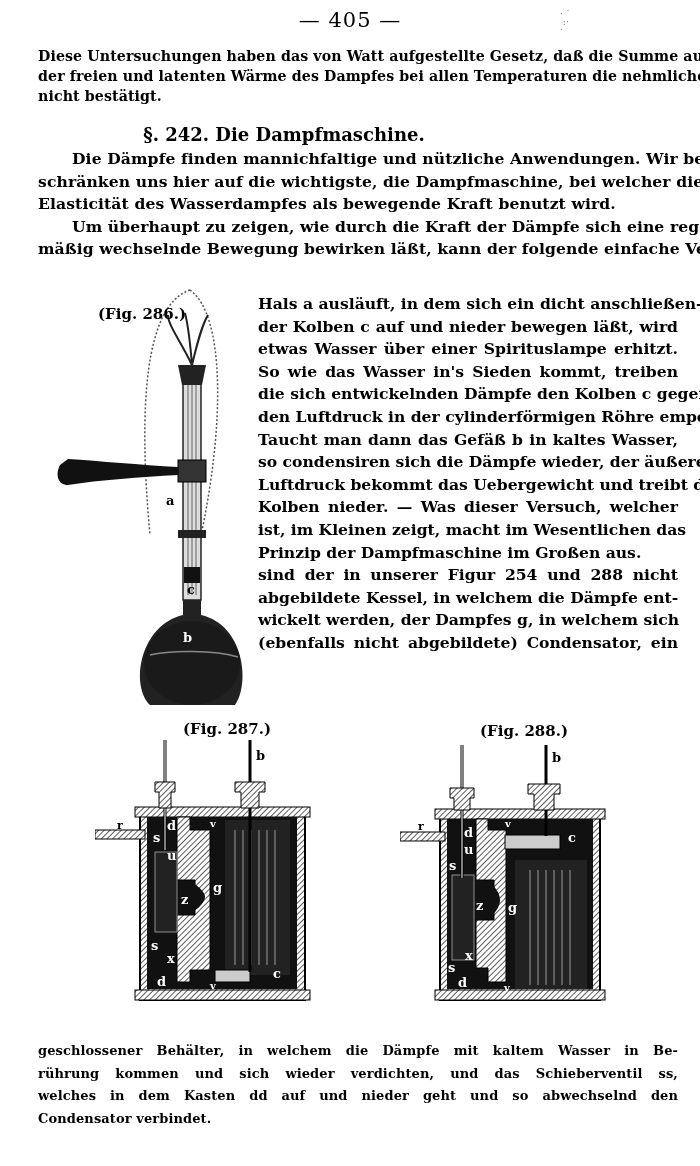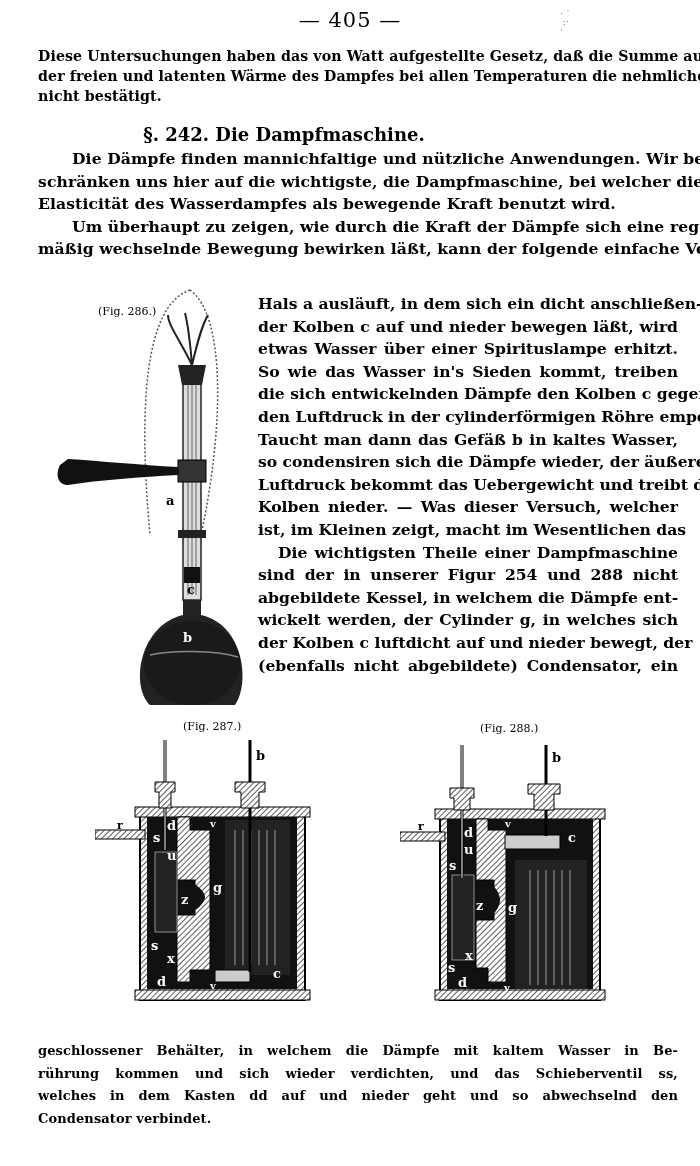--- a/index.html
+++ b/index.html
@@ -18,21 +18,21 @@
   .body1 { top: 148px; }
   .indent { padding-left: 34px; box-sizing: border-box; }
   .side { position: absolute; left: 258px; width: 420px; top: 293px; font-size: 15.6px;
           line-height: 22.6px; font-weight: bold; }
   .side .line { display: block; white-space: nowrap; text-align: justify; text-align-last: justify; }
   .side .line.last { text-align-last: left; }
   .bottom { top: 1040px; font-size: 13px; line-height: 22.7px; }
 
   
   .fig286 { position: absolute; left: 50px; top: 285px; width: 200px; height: 420px; }
-  .fig-caption { position: absolute; font-size: 11px; font-weight: normal; white-space: nowrap; }
+  .fig-caption { position: absolute; font-size: 15px; font-weight: bold; white-space: nowrap; }
   .fig287 { position: absolute; left: 95px; top: 720px; width: 240px; height: 285px; }
   .fig288 { position: absolute; left: 400px; top: 720px; width: 240px; height: 285px; }
   .flabel { position: absolute; font-size: 13px; font-weight: bold; font-family: "DejaVu Serif", serif; }
   .flabel.white { color: #fff; }
 </style>
 </head>
 <body>
 
 <div class="page-number">—  405  —</div>
 <div class="specks">· ˙<br>&nbsp;:·<br>·</div>
@@ -58,25 +58,24 @@
   <span class="line">der Kolben c auf und nieder bewegen läßt, wird</span>
   <span class="line">etwas Wasser über einer Spirituslampe erhitzt.</span>
   <span class="line">So wie das Wasser in's Sieden kommt, treiben</span>
   <span class="line">die sich entwickelnden Dämpfe den Kolben c gegen</span>
   <span class="line">den Luftdruck in der cylinderförmigen Röhre empor.</span>
   <span class="line">Taucht man dann das Gefäß b in kaltes Wasser,</span>
   <span class="line">so condensiren sich die Dämpfe wieder, der äußere</span>
   <span class="line">Luftdruck bekommt das Uebergewicht und treibt den</span>
   <span class="line">Kolben nieder. — Was dieser Versuch, welcher</span>
   <span class="line">ist, im Kleinen zeigt, macht im Wesentlichen das</span>
-  <span class="line" style="padding-left:20px">Die wichtigsten Theile einer Dampfmaschine</span>
+  <span class="line last">Prinzip der Dampfmaschine im Großen aus.</span>
   <span class="line">sind der in unserer Figur 254 und 288 nicht</span>
   <span class="line">abgebildete Kessel, in welchem die Dämpfe ent-</span>
-  <span class="line">wickelt werden, der Cylinder g, in welches sich</span>
-  <span class="line">der Kolben c luftdicht auf und nieder bewegt, der</span>
+  <span class="line">wickelt werden, der Dampfes g, in welchem sich</span>
   <span class="line">(ebenfalls nicht abgebildete) Condensator, ein</span>
 </div>
 
 <div class="fig286">
   <svg width="200" height="420" viewBox="0 0 200 420">
 
     <path d="M140 5 C 95 20, 88 120, 100 250 M140 5 C 175 30, 175 140, 150 255" fill="none" stroke="#555" stroke-width="1.5" stroke-dasharray="2 2"></path>
 
     <rect x="133" y="95" width="18" height="220" fill="#ddd" stroke="#222" stroke-width="1.5"></rect>
     <line x1="138" y1="100" x2="138" y2="310" stroke="#444" stroke-width="0.8"></line>

